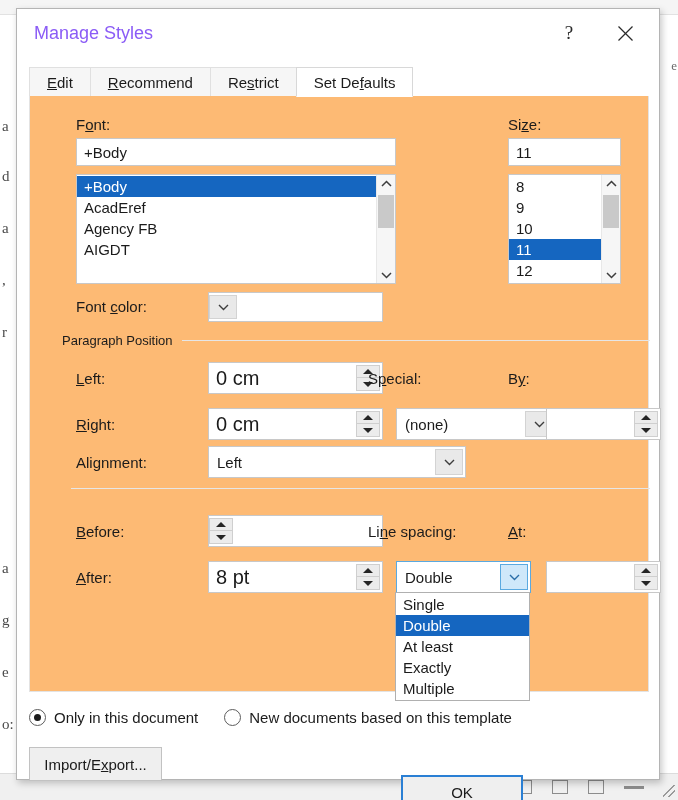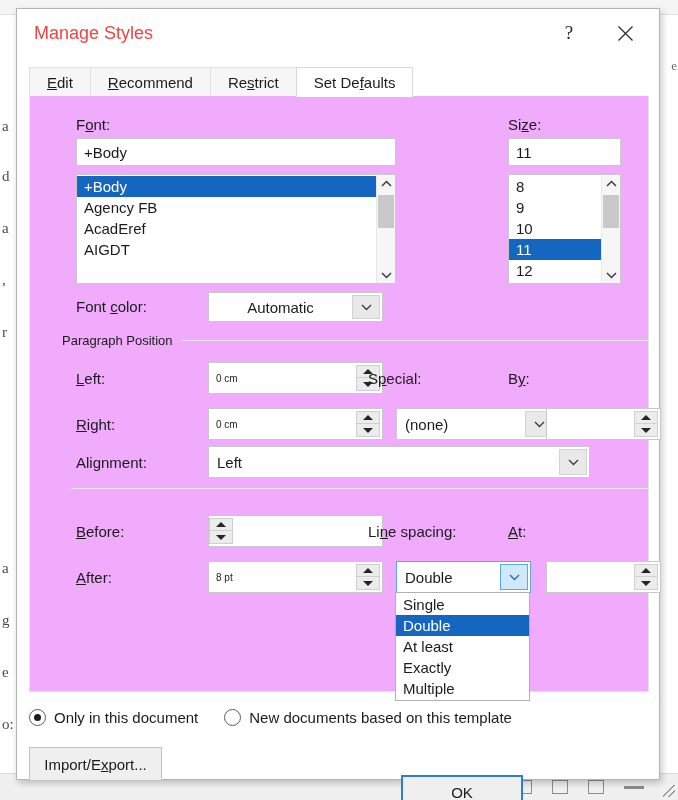--- a/index.html
+++ b/index.html
@@ -85,21 +85,21 @@
   .titlebar {
     position: relative;
     height: 48px;
     background: #ffffff;
   }
   .dialog-title {
     position: absolute;
     left: 17px;
     top: 14px;
     font-size: 18px;
-    color: #ef4444;
+    color: #8b5cf6;
   }
   .title-btn {
     position: absolute;
     top: 6px;
     width: 44px;
     height: 36px;
     background: transparent;
     border: none;
     cursor: default;
     display: flex;
@@ -145,21 +145,21 @@
   }
   .tab u { text-decoration: underline; }
 
   
   .panel {
     position: absolute;
     left: 12px;
     top: 87px;
     width: 620px;
     height: 596px;
-    background: #f0abfc;
+    background: #fdba74;
     border: 1px solid #e3e3e3;
     border-top: none;
     box-sizing: border-box;
   }
 
   .lbl {
     position: absolute;
     font-size: 15px;
     color: #1b1b1b;
     white-space: nowrap;
@@ -287,21 +287,21 @@
   .spin {
     position: absolute;
     background: #ffffff;
     border: 1px solid #c8c8c8;
     box-sizing: border-box;
     display: flex;
     align-items: center;
   }
   .spin .val {
     flex: 1 1 auto;
-    font-size: 10px;
+    font-size: 20px;
     color: #1b1b1b;
     padding-left: 7px;
     white-space: nowrap;
     overflow: hidden;
   }
   .spin .btns {
     flex: 0 0 auto;
     width: 24px;
     align-self: stretch;
     margin: 2px 2px 2px 0;
@@ -474,22 +474,22 @@
 
   <div class="panel">
 
     <div class="lbl" style="left:46px; top:20px;">F<u>o</u>nt:</div>
 
     <div class="textbox" style="left:46px; top:42px; width:320px; height:28px;">+Body</div>
 
     <div class="listbox" style="left:46px; top:78px; width:320px; height:110px;">
       <div class="items">
         <div class="list-item sel">+Body</div>
+        <div class="list-item">AcadEref</div>
         <div class="list-item">Agency FB</div>
-        <div class="list-item">AcadEref</div>
         <div class="list-item">AIGDT</div>
       </div>
       <div class="vscroll">
         <div class="arrow up">
           <svg width="11" height="8" viewBox="0 0 11 8">
               <polyline points="1,6 5.5,1.5 10,6" fill="none" stroke="#3d3d3d" stroke-width="1.5"></polyline>
             </svg>
         </div>
         <div class="thumb" style="top:20px; height:33px;"></div>
         <div class="arrow down">
@@ -522,21 +522,20 @@
         <div class="arrow down">
           <svg width="11" height="8" viewBox="0 0 11 8">
               <polyline points="1,2 5.5,6.5 10,2" fill="none" stroke="#3d3d3d" stroke-width="1.5"></polyline>
             </svg>
         </div>
       </div>
     </div>
 
     <div class="lbl" style="left:46px; top:202px;">Font <u>c</u>olor:</div>
     <div class="combo" style="left:178px; top:196px; width:175px; height:30px;">
-      <div class="val center">Automatic</div>
       <div class="arrow">
         <svg width="11" height="8" viewBox="0 0 11 8">
             <polyline points="1,2 5.5,6.5 10,2" fill="none" stroke="#3d3d3d" stroke-width="1.4"></polyline>
           </svg>
       </div>
     </div>
 
     <div class="group-head" style="left:32px; top:237px; width:588px;">
       <span>Paragraph Position</span>
       <span class="rule" style="flex:1 1 auto;"></span>
@@ -583,21 +582,21 @@
         <div class="b">
             <span class="tri-up"></span>
           </div>
         <div class="b">
             <span class="tri-dn"></span>
           </div>
       </div>
     </div>
 
     <div class="lbl" style="left:46px; top:358px;">Ali<u>g</u>nment:</div>
-    <div class="combo" style="left:178px; top:350px; width:382px; height:32px;">
+    <div class="combo" style="left:178px; top:350px; width:258px; height:32px;">
       <div class="val">Left</div>
       <div class="arrow">
         <svg width="11" height="8" viewBox="0 0 11 8">
             <polyline points="1,2 5.5,6.5 10,2" fill="none" stroke="#3d3d3d" stroke-width="1.4"></polyline>
           </svg>
       </div>
     </div>
 
     <div class="group-head" style="left:32px; top:392px; width:588px;">
       <span class="rule" style="flex:1 1 auto;"></span>

